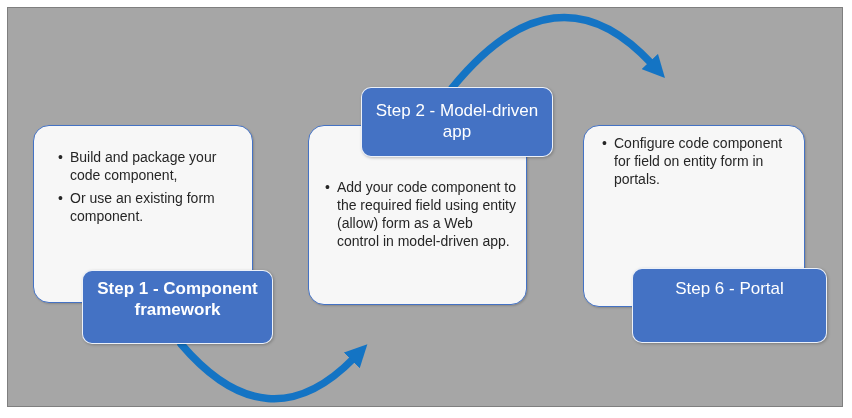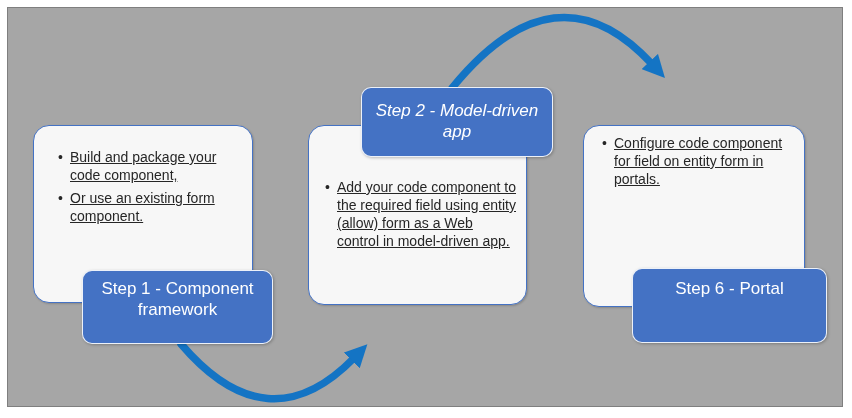--- a/index.html
+++ b/index.html
@@ -32,40 +32,40 @@
     border: 1.5px solid #4472C4;
     border-radius: 16px;
     box-sizing: border-box;
     color: #262626;
     font-size: 14px;
     line-height: 18px;
     z-index: 2;
     box-shadow: 1px 1px 2px rgba(0,0,0,0.18);
   }
   .card ul { margin: 0; padding: 0; list-style: none; }
-  .card li { position: relative; padding-left: 12px; margin-bottom: 5px; text-decoration: underline; }
+  .card li { position: relative; padding-left: 12px; margin-bottom: 5px; }
   .card li::before { content: "\2022"; position: absolute; left: 0; top: 0; }
   .step-label {
     position: absolute;
     background: #4472C4;
     border: 1.5px solid rgba(255,255,255,0.9);
     border-radius: 10px;
     box-sizing: border-box;
     color: #FFFFFF;
     font-size: 17px;
     line-height: 21px;
     text-align: center;
     z-index: 3;
     box-shadow: 1px 1px 3px rgba(0,0,0,0.25);
   }
   #card1 { left: 33px;  top: 125px; width: 220px; height: 178px; padding: 22px 12px 0 24px; }
   #card2 { left: 308px; top: 125px; width: 219px; height: 180px; padding: 52px 8px 0 16px; }
   #card3 { left: 583px; top: 125px; width: 222px; height: 182px; padding: 8px 10px 0 18px; }
-  #label1 { left: 82px;  top: 270px; width: 191px; height: 74px; padding: 7px 8px 4px; }
-  #label2 { left: 361px; top: 87px;  width: 192px; height: 70px; padding: 12px 10px 0; font-style: italic; }
+  #label1 { left: 82px;  top: 270px; width: 191px; height: 74px; padding: 7px 8px 4px; font-weight: bold; }
+  #label2 { left: 361px; top: 87px;  width: 192px; height: 70px; padding: 12px 10px 0; }
   #label3 { left: 632px; top: 268px; width: 195px; height: 75px; padding: 9px 8px 0; }
 </style>
 </head>
 <body>
 
 <div class="stage">
 
   <div class="canvas"></div>
 
   <svg class="arrows" width="852" height="418" viewBox="0 0 852 418">

